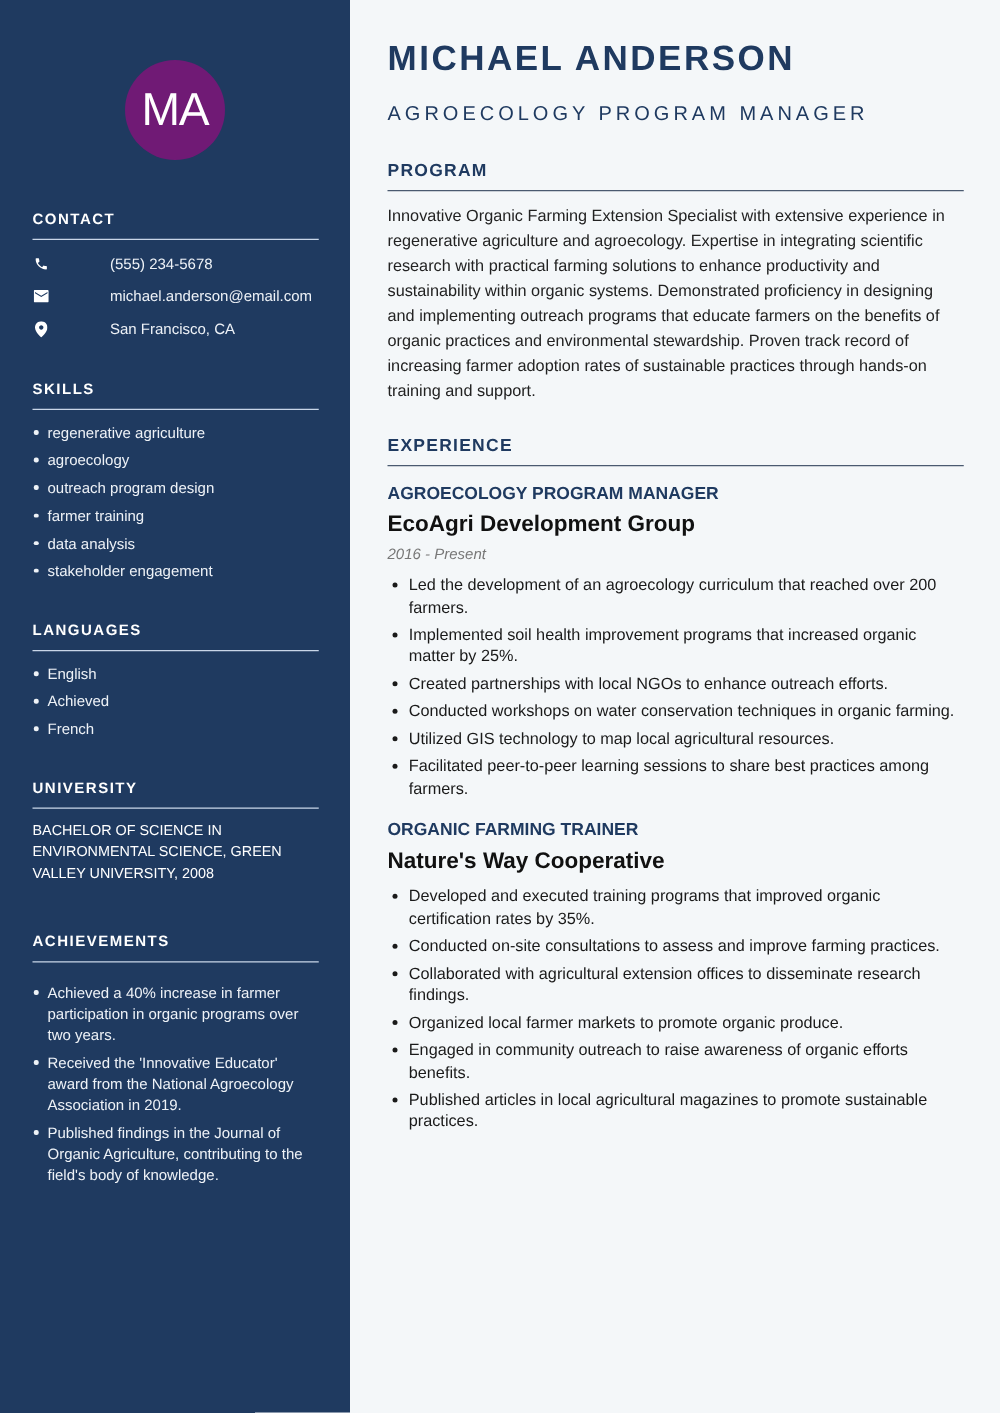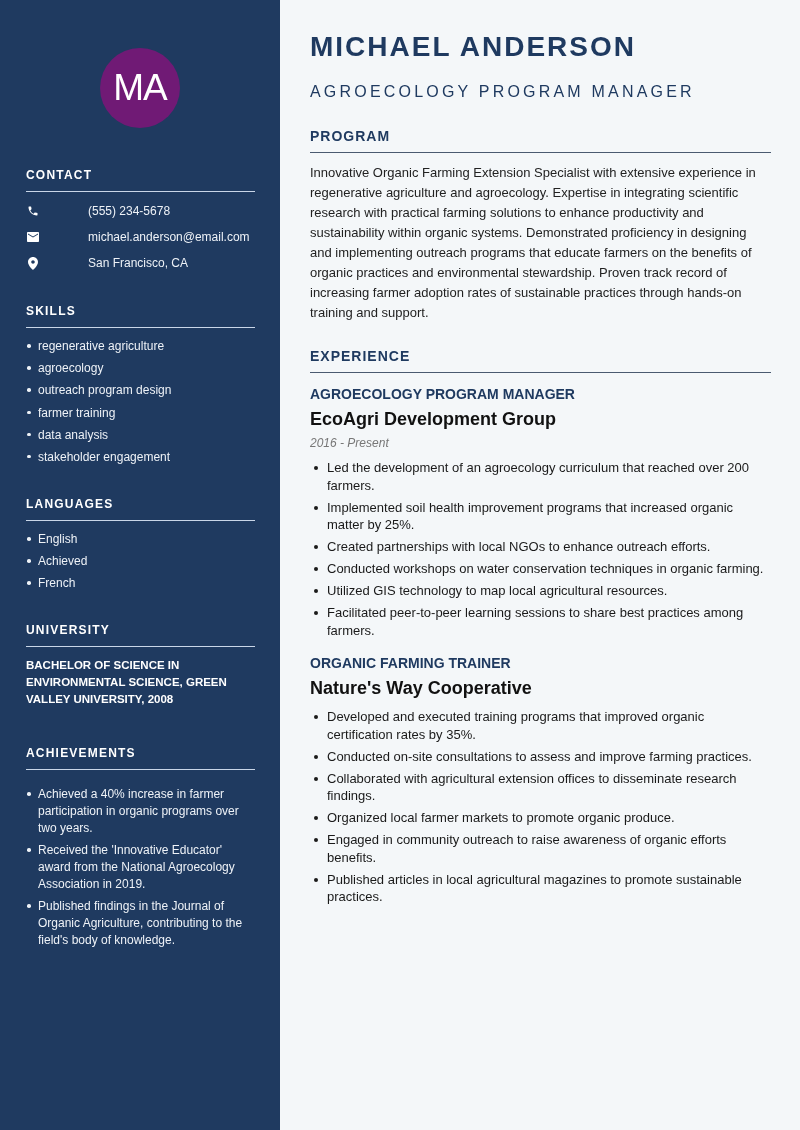--- a/index.html
+++ b/index.html
@@ -51,21 +51,21 @@
       position: relative;
       padding-left: 12px;
     }
     .side-list li::before {
       content: ""; position: absolute; left: 1px; top: 6px;
       width: 3.5px; height: 3.5px; border-radius: 50%; background: #eef2f7;
     }
     .ach-list li { line-height: 17px; margin-bottom: 5px; }
     .edu-text {
       margin-top: 10px;
-      font-size: 11.5px; font-weight: bold; line-height: 17px; color: #ffffff;
+      font-size: 11.5px; font-weight: normal; line-height: 17px; color: #ffffff;
     }
     .main {
       position: absolute; left: 310px; top: 0; width: 461px;
       color: #1a1a1a;
     }
     .name {
       position: absolute; top: 31px; left: 0;
       font-size: 28px; font-weight: bold; letter-spacing: 2px;
       color: #1f3a60; white-space: nowrap;
     }

